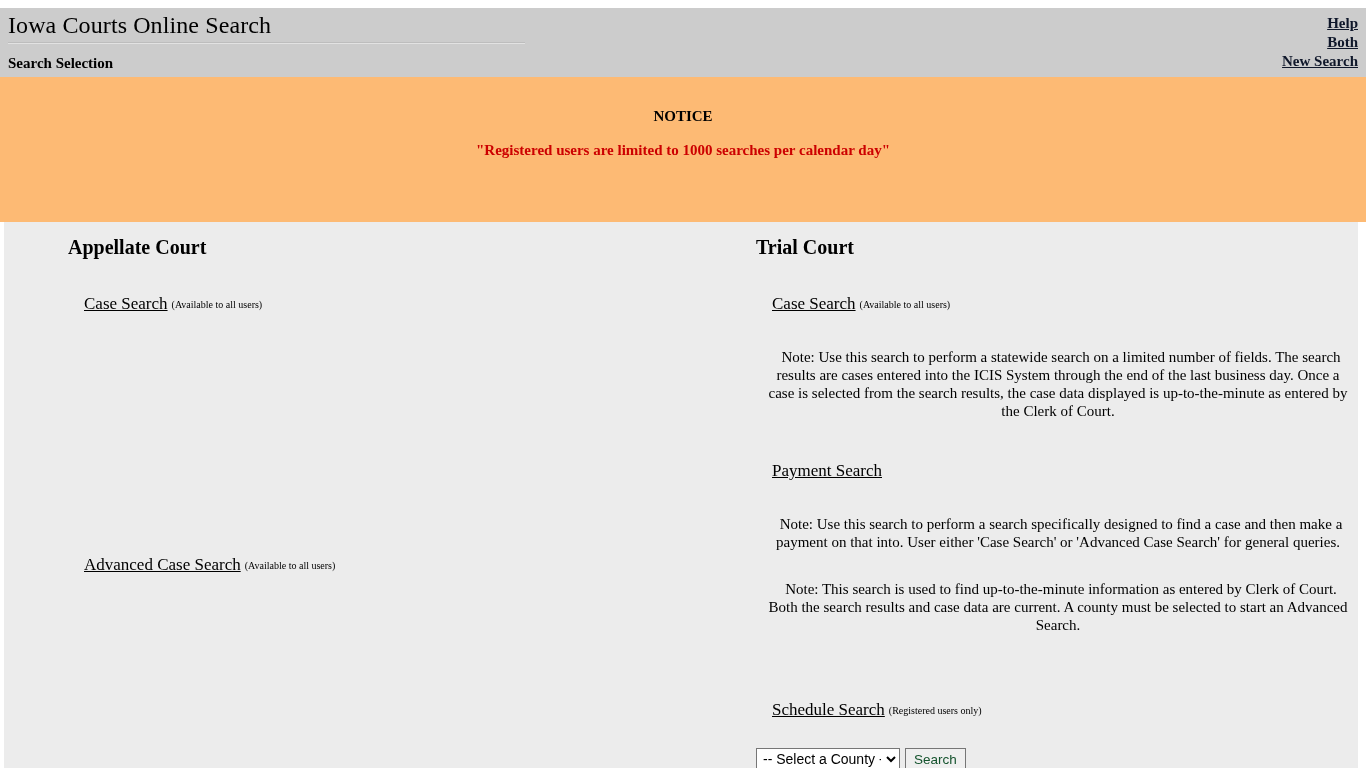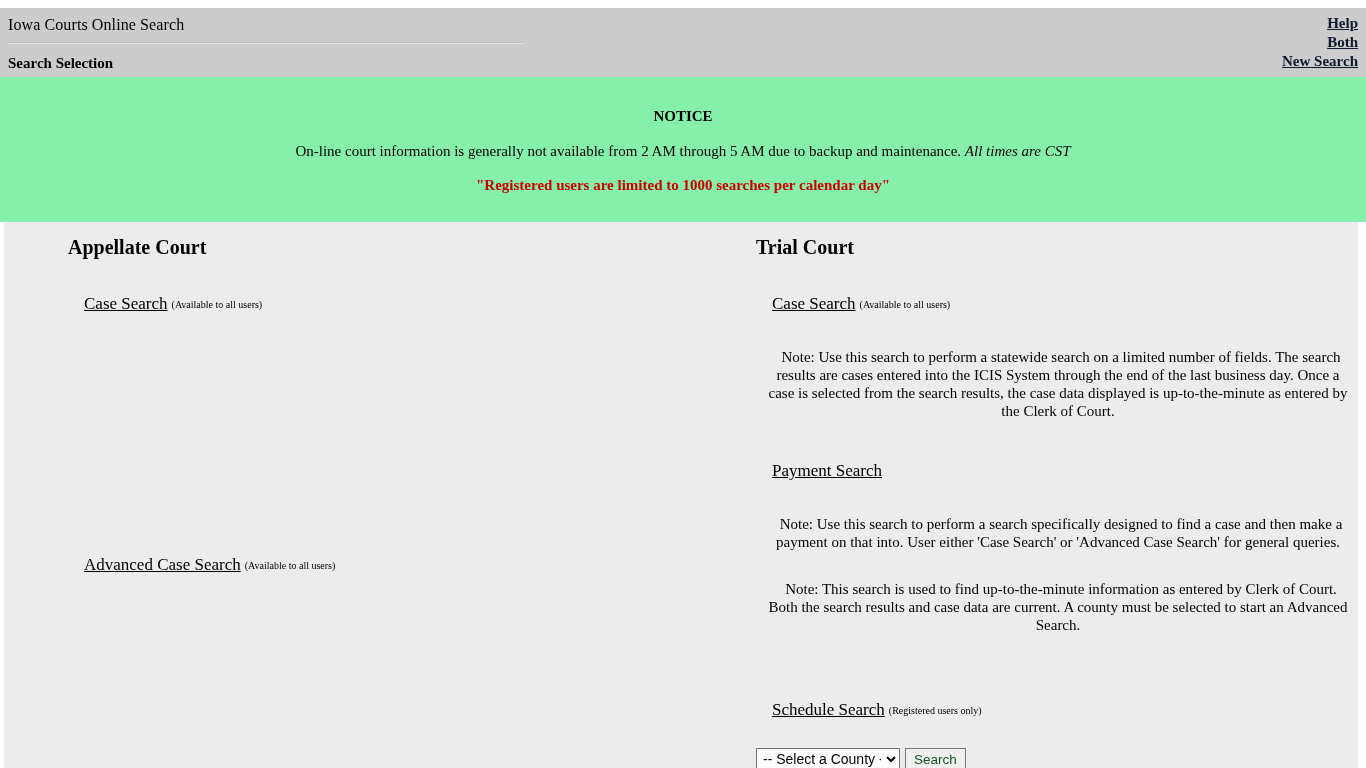--- a/index.html
+++ b/index.html
@@ -22,21 +22,21 @@
     top: 8px;
     width: 1366px;
     height: 69px;
     background: #cccccc;
     box-sizing: border-box;
   }
   .site-title {
     position: absolute;
     left: 8px;
     top: 2px;
-    font-size: 16px;
+    font-size: 24px;
     font-weight: normal;
     line-height: 30px;
     letter-spacing: 0.1px;
     white-space: nowrap;
   }
   .title-rule {
     position: absolute;
     left: 8px;
     top: 34px;
     width: 517px;
@@ -69,21 +69,21 @@
     white-space: nowrap;
   }
 
   
   .notice-block {
     position: absolute;
     left: 0;
     top: 77px;
     width: 1366px;
     height: 145px;
-    background: #86efac;
+    background: #fdba74;
     text-align: center;
   }
   .notice-heading {
     margin: 0;
     padding-top: 30px;
     font-size: 15px;
     font-weight: bold;
     line-height: 19px;
   }
   .notice-text {
@@ -199,24 +199,20 @@
   <div class="section-label">Search Selection</div>
   <div class="nav-links">
     <a href="#">Help</a>
     <a href="#">Both</a>
     <a href="#">New Search</a>
   </div>
 </div>
 
 <div class="notice-block">
   <p class="notice-heading">NOTICE</p>
-  <p class="notice-text">
-    <span>On-line court information is generally not available from 2 AM through 5 AM due to backup and maintenance.</span>
-    <span class="cst">All times are CST</span>
-  </p>
   <p class="notice-warning">"Registered users are limited to 1000 searches per calendar day"</p>
 </div>
 
 <div class="content-panel">
 
   <div class="col col-left">
     <h2 class="col-heading">Appellate Court</h2>
 
     <p class="search-link-row">
       <a href="#" class="search-link">Case Search</a><span class="qualifier">(Available to all users)</span>

